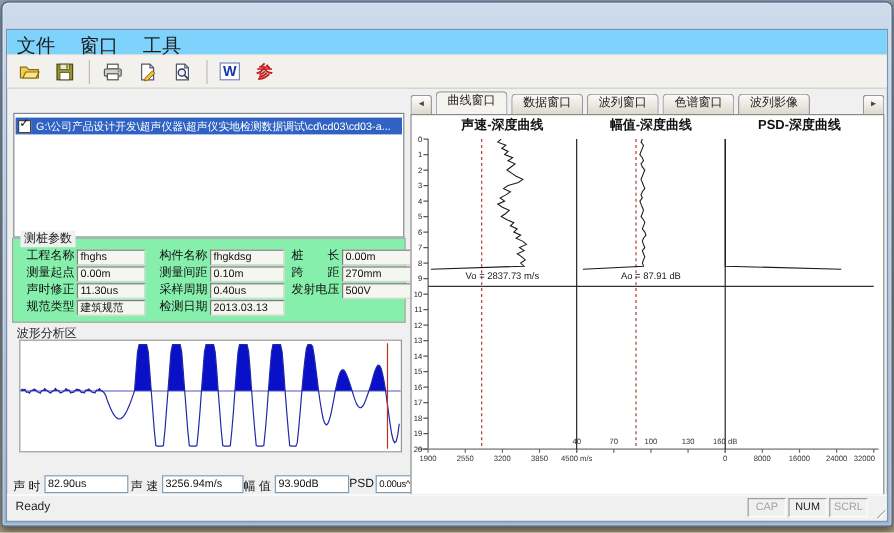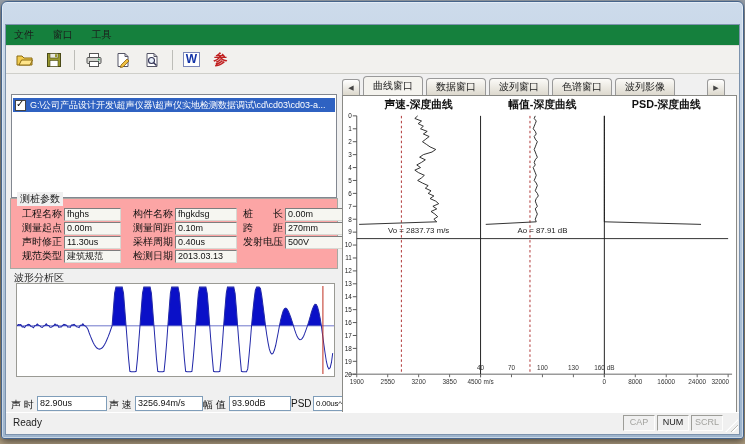--- a/index.html
+++ b/index.html
@@ -13,56 +13,56 @@
   .titlebar{position:absolute;left:0;top:0;right:0;height:22px;}
   .app-icon{position:absolute;left:8px;top:5px;width:14px;height:12px;}
   .title-text{position:absolute;left:26px;top:4px;font-size:11px;color:#14181c;white-space:nowrap;text-shadow:0 0 3px rgba(255,255,255,.8);}
   .win-buttons{position:absolute;top:0;right:10px;display:flex;}
   .wbtn{width:27px;height:17px;border:1px solid #38506e;border-top:none;
     background:linear-gradient(#fbfdfe,#ccd9e8 45%,#a9bed4 50%,#c2d2e2);
     display:flex;align-items:center;justify-content:center;font-size:8px;color:#2a3c50;border-radius:0 0 4px 4px;}
   .wbtn.close{width:40px;background:linear-gradient(#f6c2b4,#e07a62 45%,#c6452e 50%,#d86a50);color:#fff;font-size:9px;font-weight:bold;}
   .client{position:absolute;left:3px;top:22px;right:3px;bottom:3px;background:#f0f0f0;border:1px solid #7d93ad;}
   
-  .menubar{position:absolute;left:0;top:0;right:0;height:20px;background:#15803d;border-bottom:1px solid #dcdcd8;font-size:10px;color:#1c1c1c;}
+  .menubar{position:absolute;left:0;top:0;right:0;height:20px;background:#7dd3fc;border-bottom:1px solid #dcdcd8;font-size:16px;color:#1c1c1c;}
   .menu-item{display:inline-block;padding:3px 8px 0 8px;height:17px;cursor:default;}
   .toolbar{position:absolute;left:0;top:21px;right:0;height:27px;background:#f2f1ee;border-bottom:1px solid #cfcfca;display:flex;align-items:center;padding-left:5px;}
   .tbtn{width:27px;height:24px;border:none;background:transparent;display:flex;align-items:center;justify-content:center;padding:0;margin-right:2px;}
   .tsep{width:1px;height:20px;background:#bdbdb8;margin:0 5px;}
   .w-glyph{font-size:12px;font-weight:bold;color:#1535a8;background:#fff;border:1px solid #7a86b8;padding:0 2px;line-height:13px;}
   .params-glyph{font-size:14px;font-weight:bold;color:#c02020;}
   
   .left-panel{position:absolute;left:2px;top:49px;width:332px;bottom:21px;background:#f0f0f0;}
   .panel-header{position:absolute;left:0;top:0;right:0;height:17px;background:linear-gradient(#fdfdfc,#d9d6cc);border:1px solid #aeaa9e;font-size:10px;color:#333;padding:2px 5px;box-sizing:border-box;}
   .panel-close{position:absolute;right:3px;top:1px;width:13px;height:13px;text-align:center;line-height:12px;font-size:10px;color:#444;cursor:default;}
   .listbox{position:absolute;left:3px;top:20px;right:3px;height:102px;background:#fff;border:1px solid #828790;overflow:hidden;}
   .list-item{display:flex;align-items:center;height:14px;margin:3px 1px 0 1px;background:#2f62c2;color:#fff;font-size:9px;padding:0 2px;white-space:nowrap;overflow:hidden;}
   .cbox{flex:0 0 auto;width:9px;height:9px;background:#fff;border:1px solid #444;position:relative;display:inline-block;}
   .cbox i{position:absolute;left:0;top:-3px;font-style:normal;font-size:10px;color:#111;line-height:12px;}
   .path-text{margin-left:4px;overflow:hidden;text-overflow:ellipsis;}
-  .params-box{position:absolute;left:2px;top:124px;right:2px;height:69px;border:1px solid #a8a8a2;margin:0;padding:0;background:#fca5a5;}
+  .params-box{position:absolute;left:2px;top:124px;right:2px;height:69px;border:1px solid #a8a8a2;margin:0;padding:0;background:#86efac;}
   .params-legend{position:absolute;left:6px;top:-7px;background:#f0f0f0;font-size:10px;color:#222;padding:0 3px;}
   .pgrid{position:absolute;left:4px;top:8px;right:2px;display:grid;grid-template-columns:47px 57px 50px 62px 44px 60px;grid-auto-rows:14px;column-gap:2px;}
   .plabel{font-size:10px;line-height:14px;color:#111;white-space:nowrap;overflow:hidden;text-align:right;}
   .pfield{background:#f6f6f1;border:1px solid;border-color:#7e7e7e #d8d8d2 #d8d8d2 #7e7e7e;font-size:9px;line-height:11px;height:11px;margin-top:1px;padding:0 2px;color:#111;overflow:hidden;white-space:nowrap;}
   .wave-label{position:absolute;left:6px;top:197px;font-size:10px;color:#222;}
   .wavebox{position:absolute;left:8px;top:209px;right:5px;height:92px;background:#fff;border:1px solid #9a9a94;}
   .wavebox svg{display:block;width:100%;height:100%;}
   .ctl-row1{position:absolute;left:0;top:306px;right:0;height:13px;font-size:10px;color:#111;}
   .ctl-row1 .lbl{position:absolute;top:0;white-space:nowrap;}
   .rb{position:absolute;top:1px;width:9px;height:9px;border:1px solid #555;border-radius:50%;background:#fff;}
   .rb.sel::after{content:"";position:absolute;left:2px;top:2px;width:5px;height:5px;border-radius:50%;background:#111;}
   .ck{position:absolute;top:1px;width:9px;height:9px;border:1px solid #555;background:#fff;}
   .ctl-row2{position:absolute;left:0;top:322px;right:0;height:16px;font-size:10px;color:#111;}
   .ctl-row2 .lbl{position:absolute;top:2px;white-space:nowrap;}
   .rfield{position:absolute;top:0;height:13px;background:#fff;border:1px solid #7f9db9;font-size:9px;line-height:13px;padding:0 2px;white-space:nowrap;overflow:hidden;color:#111;}
   .clipped-frag{position:absolute;left:5px;top:340px;height:6px;overflow:hidden;font-size:8px;color:#555;letter-spacing:.5px;}
   
   .right-panel{position:absolute;left:336px;top:49px;right:2px;bottom:21px;}
-  .tabstrip{position:absolute;left:0;top:2px;right:12px;height:19px;display:flex;align-items:flex-end;}
+  .tabstrip{position:absolute;left:0;top:2px;right:0;height:19px;display:flex;align-items:flex-end;font-family:Liberation Mono, monospace;}
   .tab-arrow{flex:0 0 auto;width:16px;height:15px;border:1px solid #999;border-bottom:none;background:linear-gradient(#fff,#dcd8cc);font-size:7px;text-align:center;line-height:15px;color:#444;border-radius:3px 3px 0 0;}
   .tab{flex:0 0 auto;height:16px;line-height:16px;padding:0 9px;font-size:10px;color:#222;border:1px solid #999;border-bottom:none;border-radius:4px 4px 0 0;background:linear-gradient(#fbfaf7,#ddd9ce);margin-left:3px;white-space:nowrap;overflow:hidden;}
   .tab.active{height:18px;line-height:18px;background:#f4f3ee;}
   .tab-spacer{flex:1 1 auto;}
   .chart-area{position:absolute;left:0;top:21px;right:0;bottom:0;background:#fff;border:1px solid #8a8a86;}
   .chart-area svg{display:block;width:100%;height:100%;}
   
   .statusbar{position:absolute;left:0;right:0;bottom:1px;height:20px;background:#f0f0f0;border-top:1px solid #fff;font-size:10px;color:#222;}
   .status-text{position:absolute;left:7px;top:4px;}
   .sb-cells{position:absolute;right:16px;top:2px;display:flex;gap:2px;}

